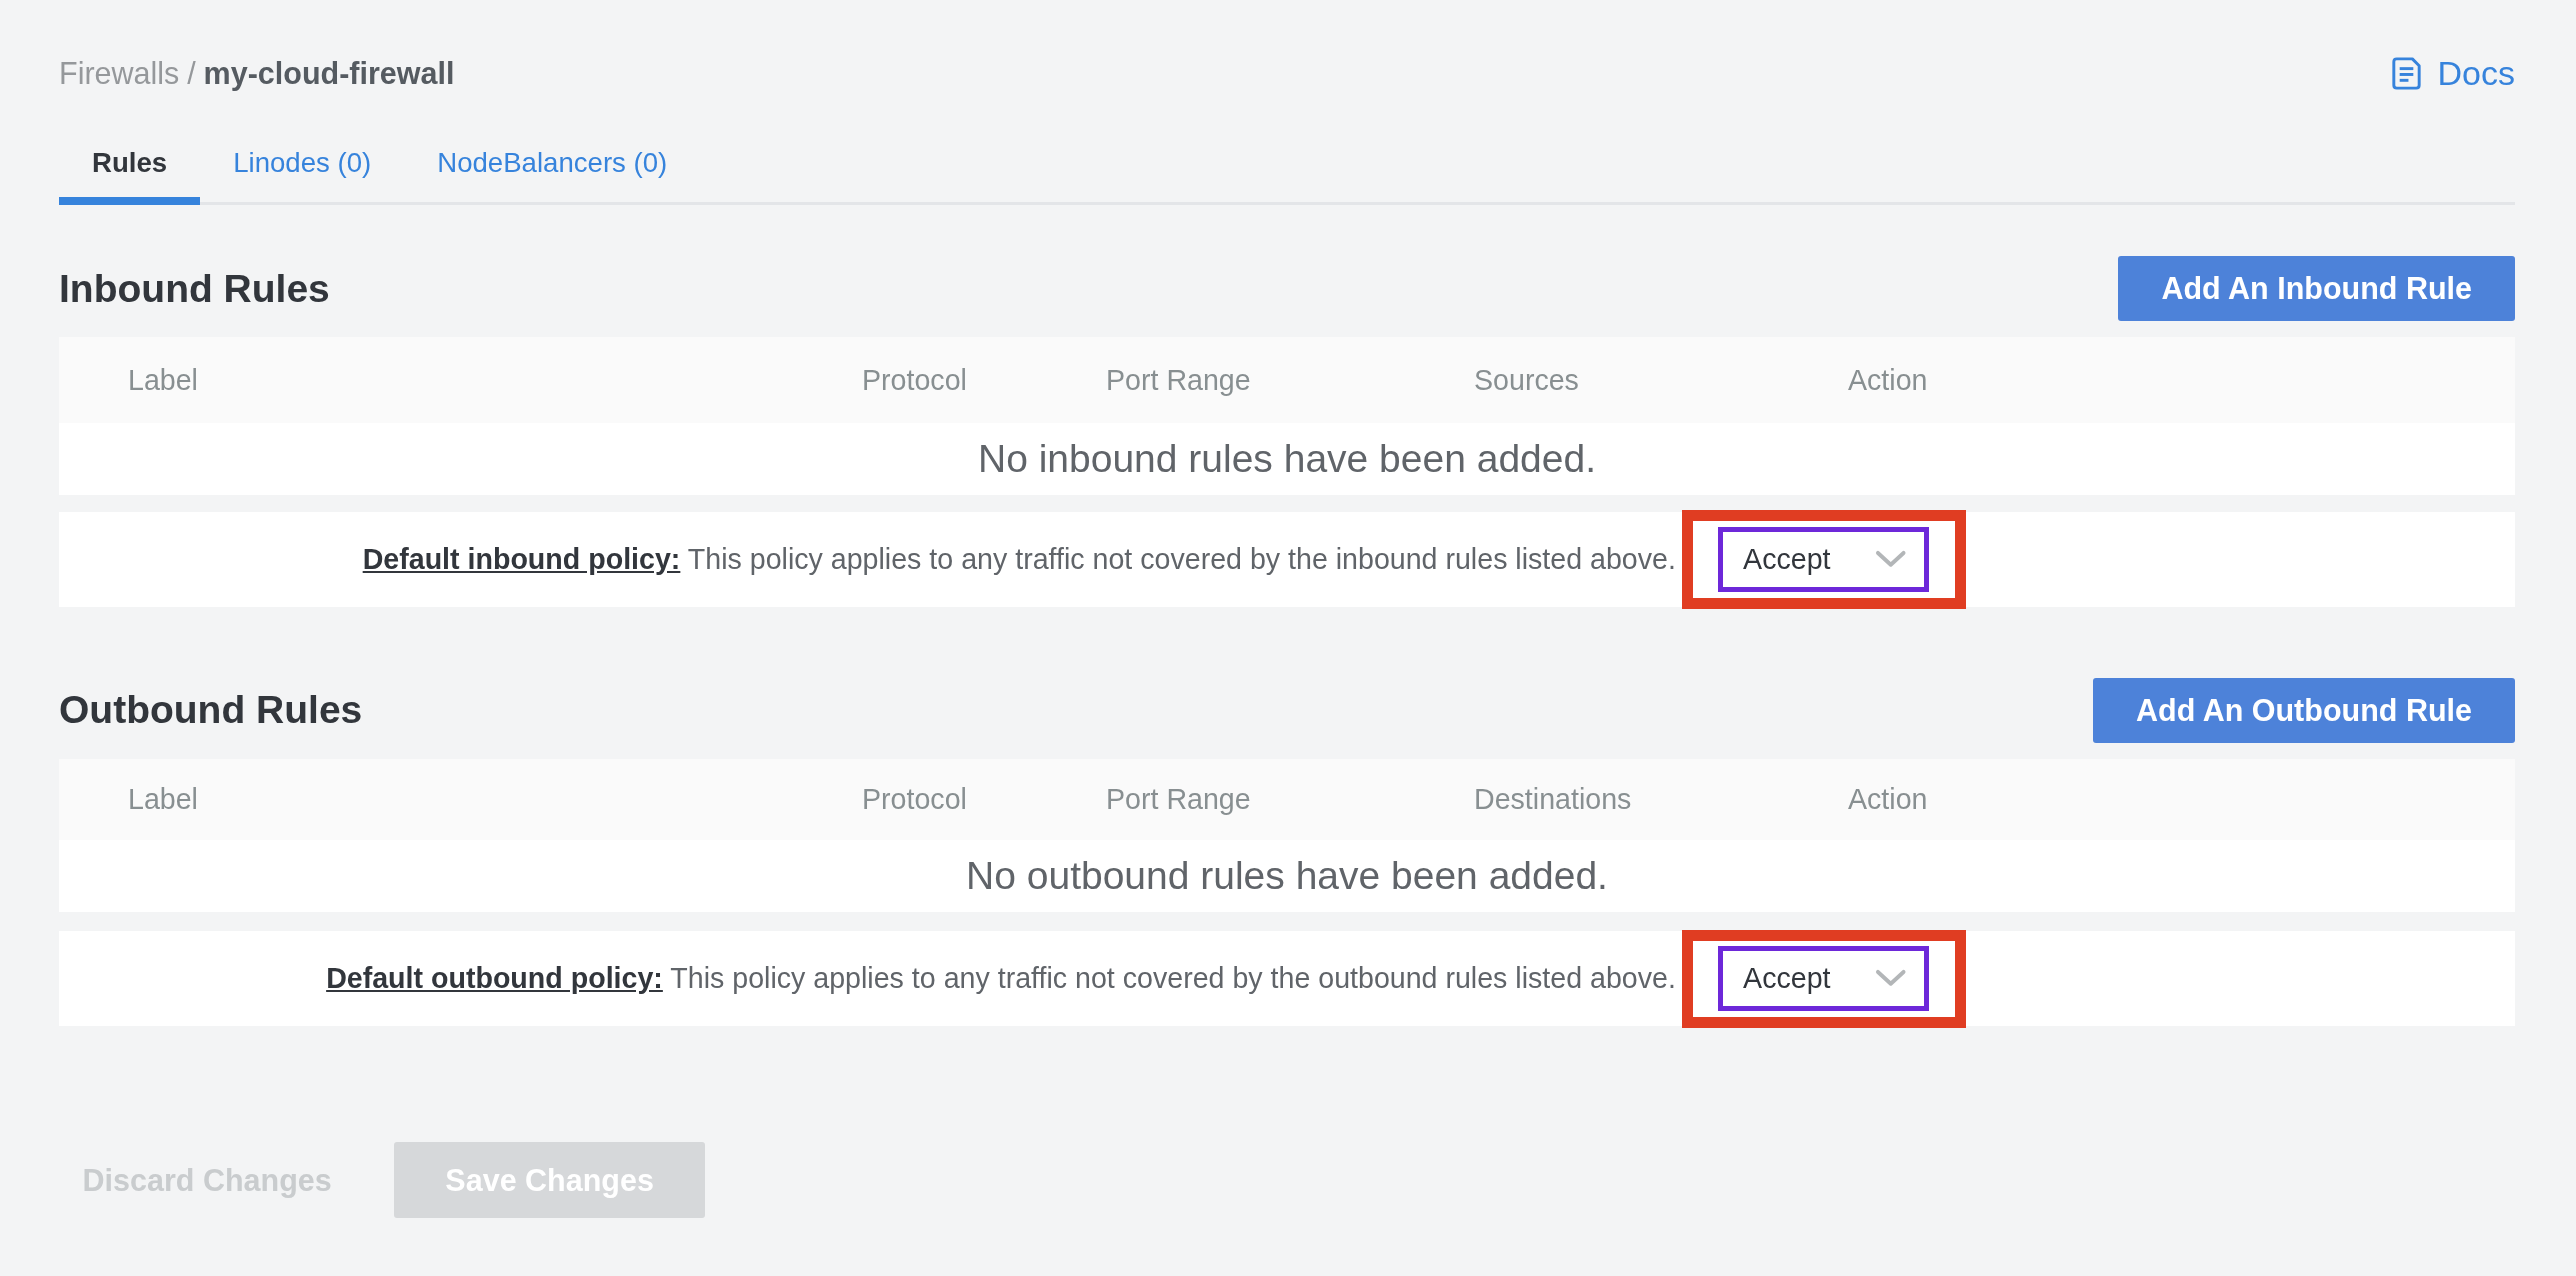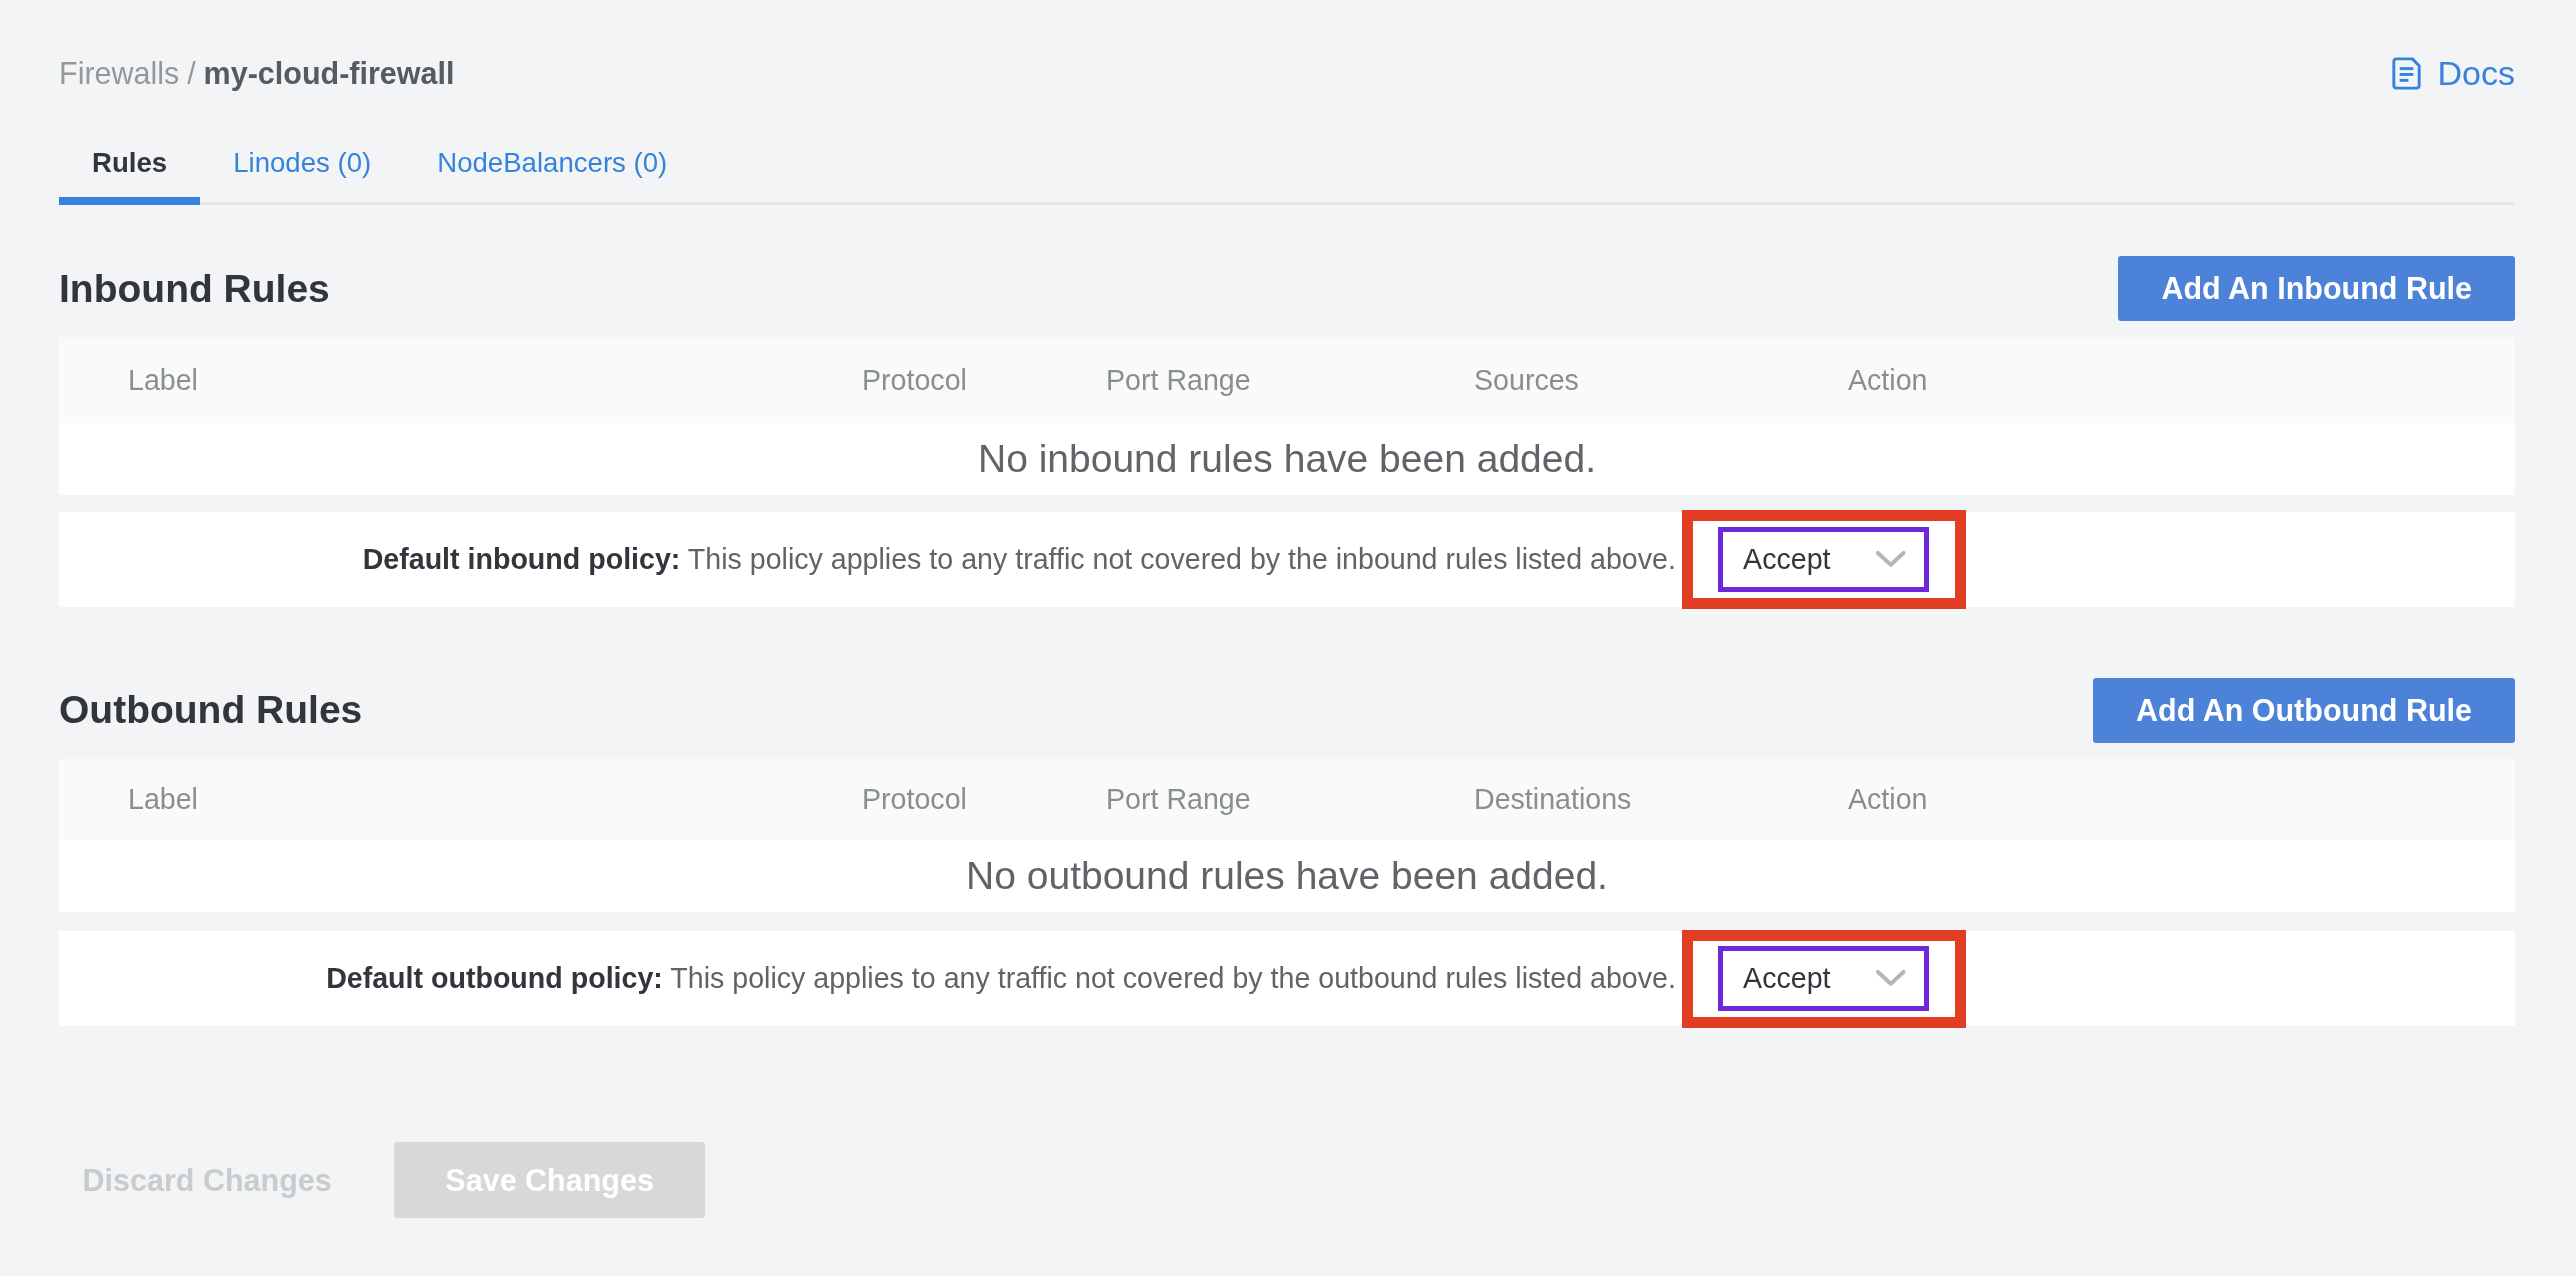--- a/index.html
+++ b/index.html
@@ -53,21 +53,21 @@
   .empty-row span { font-size: 39px; color: #606469; }
 
   
   .policy-row {
     margin-top: 16.7px; background: #fff; height: 95px;
     display: flex; align-items: center; justify-content: flex-end;
     padding-right: 549px; overflow: visible;
   }
   .policy-row.outbound-p { margin-top: 19.7px; }
   .policy-text { font-size: 28.6px; color: #606469; text-align: right; }
-  .policy-text b { color: #32363c; }
+  .policy-text b { color: #32363c; text-decoration: underline; }
   .red-box {
     flex-shrink: 0; margin: -3px 0 -3px 5.9px;
     border: 11.8px solid #e03d22; padding: 5.9px 25.6px;
     display: flex; align-items: center;
   }
   .policy-select {
     width: 211px; height: 65px; background: #fff; border: 5px solid #6d28d9;
     display: flex; align-items: center; justify-content: space-between;
     padding: 0 17.7px 0 19.7px; cursor: pointer;
   }

